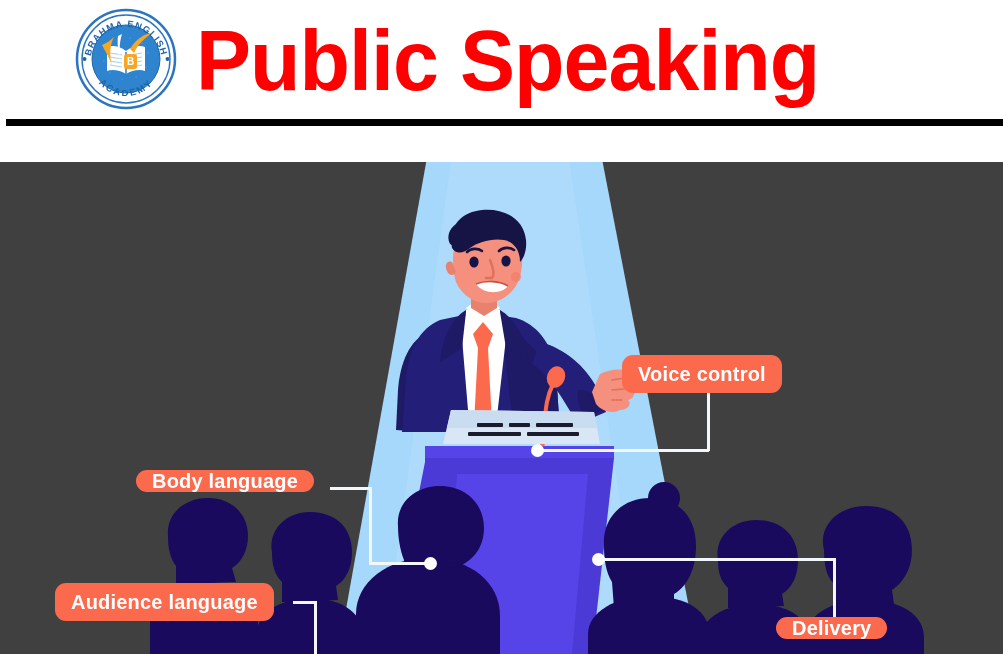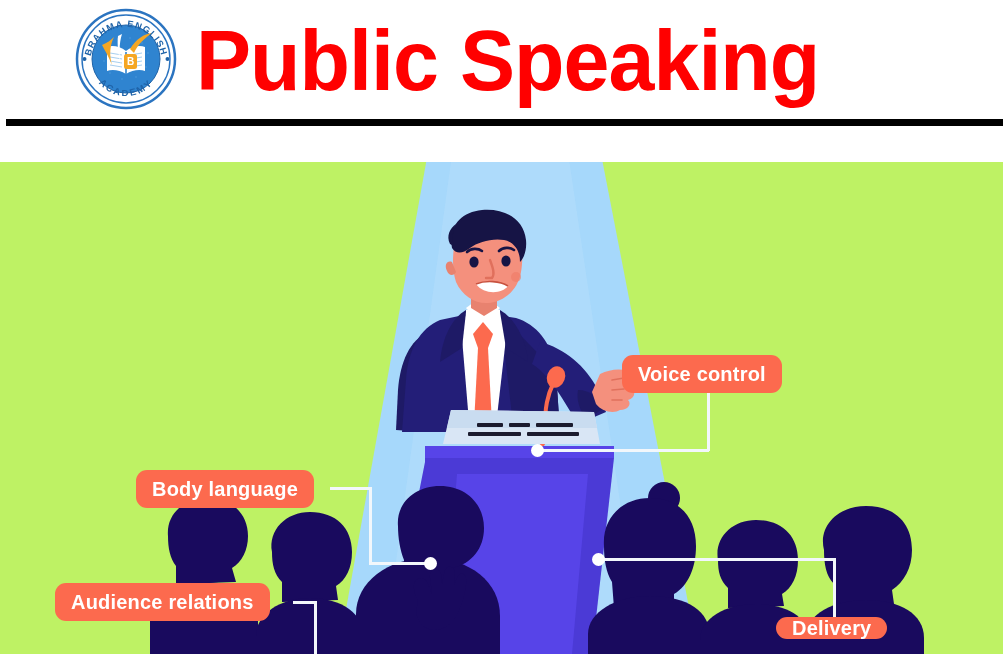--- a/index.html
+++ b/index.html
@@ -62,21 +62,21 @@
     background: #000000;
   }
 
   
   #illustration {
     position: absolute;
     left: 0;
     top: 162px;
     width: 1003px;
     height: 492px;
-    background: #bef264;
+    background: #404040;
     overflow: hidden;
   }
 
   
   .spotlight {
     position: absolute;
     left: 338px;
     top: 0;
     width: 360px;
     height: 492px;
@@ -108,21 +108,21 @@
     font-weight: bold;
     letter-spacing: 0.2px;
     display: flex;
     align-items: center;
     justify-content: center;
     white-space: nowrap;
     box-sizing: border-box;
     padding: 0 16px;
   }
   #label-voice-control { left: 622px; top: 193px; height: 38px; }
-  #label-body-language { left: 136px; top: 308px; height: 38px; }
+  #label-body-language { left: 136px; top: 308px; height: 22px; }
   #label-audience-relations { left: 55px; top: 421px; height: 38px; }
   #label-delivery { left: 776px; top: 455px; height: 22px; }
 
   
   .conn {
     position: absolute;
     background: #F2F7FB;
   }
   .conn-h { height: 3px; }
   .conn-v { width: 3px; }
@@ -351,18 +351,18 @@
     <div class="conn conn-v" style="left:314px; top:439px; height:137px;"></div>
 
     <div class="conn conn-h" style="left:603px; top:396px; width:233px;"></div>
     <div class="conn conn-v" style="left:833px; top:396px; height:60px;"></div>
     <div class="conn-dot" style="left:592px; top:391px;"></div>
 
     <div class="label-pill" id="label-voice-control">Voice control</div>
 
     <div class="label-pill" id="label-body-language">Body language</div>
 
-    <div class="label-pill" id="label-audience-relations">Audience relations</div>
+    <div class="label-pill" id="label-audience-relations">Audience language</div>
 
     <div class="label-pill" id="label-delivery">Delivery</div>
 
   </div>
 </div>
 
 </body></html>

